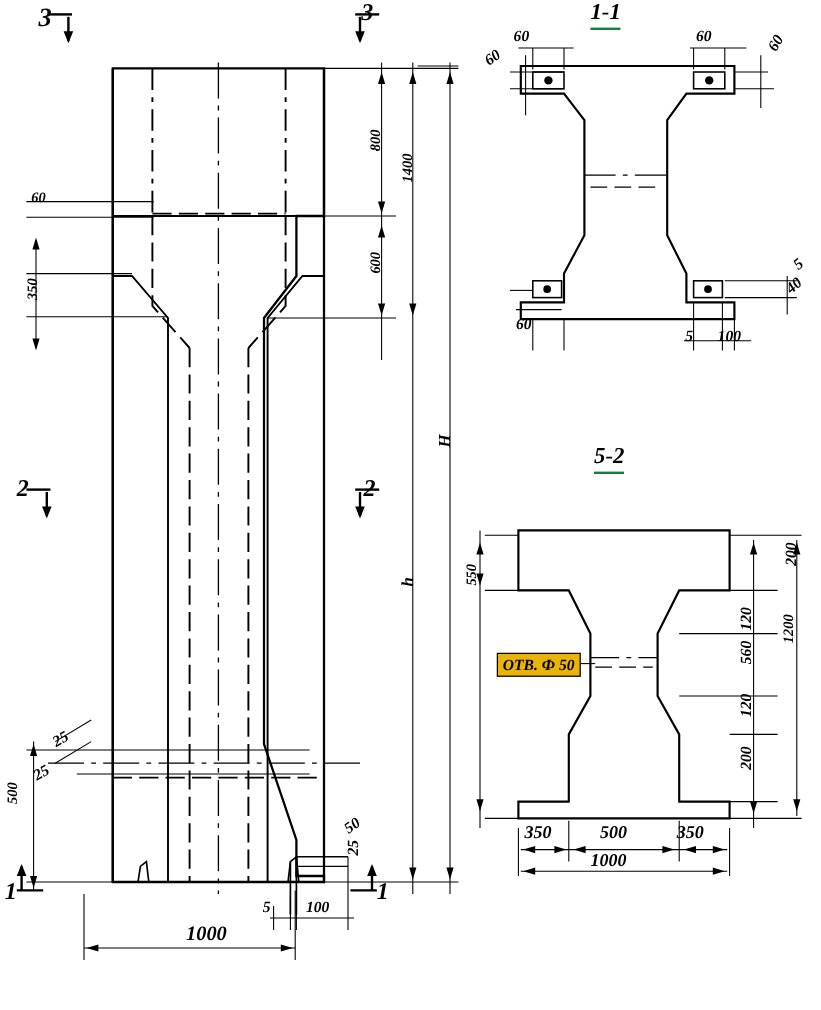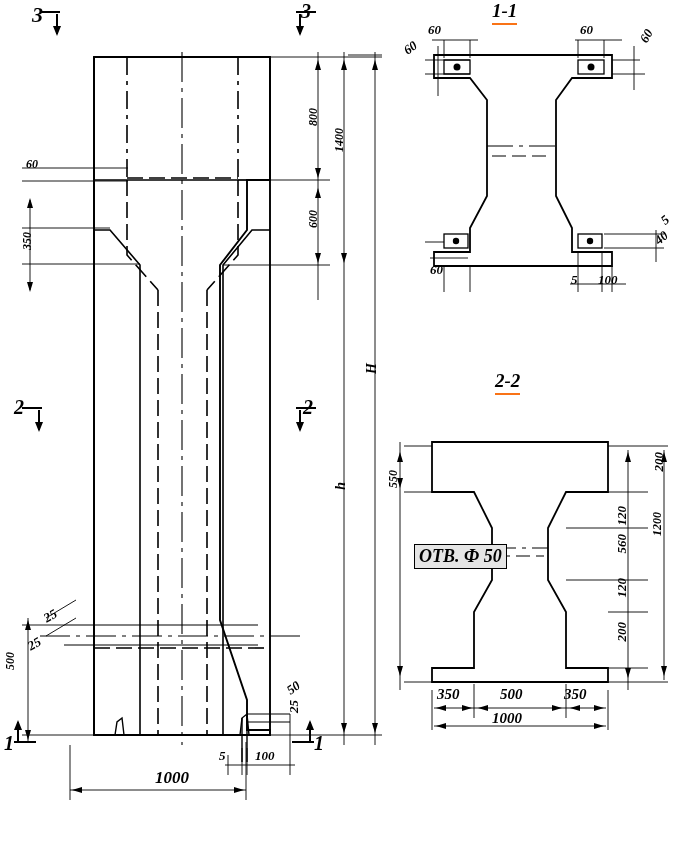--- a/index.html
+++ b/index.html
@@ -4,21 +4,21 @@
 <style>
   html,body{margin:0;padding:0;background:#fff;}
   body{width:684px;height:842px;position:relative;font-family:"Liberation Serif",serif;overflow:hidden;}
   #sheet{position:absolute;left:0;top:0;width:684px;height:842px;}
   .lbl{position:absolute;font-style:italic;font-weight:bold;color:#000;white-space:nowrap;}
   .t11{font-size:13px;}
   .t12{font-size:12px;}
   .t13{font-size:14px;}
   .t15{font-size:16px;}
   .vtxt{writing-mode:vertical-rl;}
-  .secthead{position:absolute;font-style:italic;font-weight:bold;font-size:19px;border-bottom:2px solid #f97316;padding-bottom:1px;}
+  .secthead{position:absolute;font-style:italic;font-weight:bold;font-size:19px;border-bottom:2px solid #15803d;padding-bottom:1px;}
   svg{position:absolute;left:0;top:0;}
 </style>
 </head>
 <body>
 
 <div id="sheet">
 
 <svg width="684" height="842" viewBox="0 0 684 842">
   <g fill="none" stroke="#000" stroke-width="1.6" stroke-linejoin="miter" stroke-linecap="butt">
 
@@ -231,21 +231,21 @@
 </svg>
 
 <div class="lbl t15" style="left:32px;top:2px;font-size:22px;">3</div>
 <div class="lbl t15" style="left:301px;top:0px;font-size:20px;">3</div>
 <div class="lbl t15" style="left:14px;top:396px;font-size:20px;">2</div>
 <div class="lbl t15" style="left:303px;top:396px;font-size:20px;">2</div>
 <div class="lbl t15" style="left:4px;top:732px;font-size:20px;">1</div>
 <div class="lbl t15" style="left:314px;top:732px;font-size:20px;">1</div>
 
 <div class="secthead" style="left:492px;top:0px;">1-1</div>
-<div class="secthead" style="left:495px;top:370px;">2-2</div>
+<div class="secthead" style="left:495px;top:370px;">5-2</div>
 
 <div class="lbl t12" style="left:26px;top:157px;">60</div>
 
 <div class="lbl t12" style="left:20px;top:232px;">
   <span class="vtxt" style="display:inline-block;transform:rotate(180deg);">350</span>
 </div>
 
 <div class="lbl t12" style="left:306px;top:108px;">
   <span class="vtxt" style="display:inline-block;transform:rotate(180deg);">800</span>
 </div>
@@ -313,15 +313,15 @@
 </div>
 <div class="lbl t12" style="left:650px;top:512px;">
   <span class="vtxt" style="display:inline-block;transform:rotate(180deg);">1200</span>
 </div>
 
 <div class="lbl t13" style="left:437px;top:686px;font-size:15px;">350</div>
 <div class="lbl t13" style="left:500px;top:686px;font-size:15px;">500</div>
 <div class="lbl t13" style="left:564px;top:686px;font-size:15px;">350</div>
 <div class="lbl t13" style="left:492px;top:710px;font-size:15px;">1000</div>
 
-<div style="position:absolute;left:414px;top:544px;border:1.4px solid #000;padding:1px 4px;font-family:'Liberation Serif',serif;font-style:italic;font-weight:bold;font-size:18px;background:#e5e5e5;">ОТВ. Ф 50</div>
+<div style="position:absolute;left:414px;top:544px;border:1.4px solid #000;padding:1px 4px;font-family:'Liberation Serif',serif;font-style:italic;font-weight:bold;font-size:13px;background:#eab308;">ОТВ. Ф 50</div>
 
 </div>
 
 </body></html>

